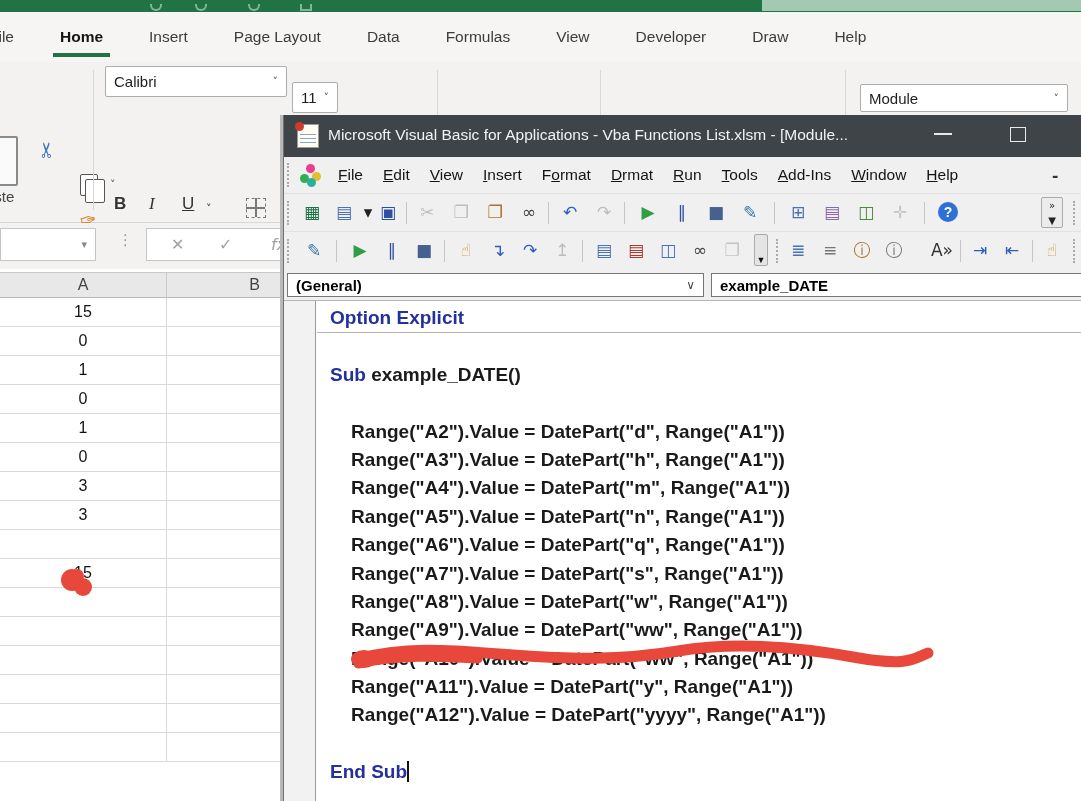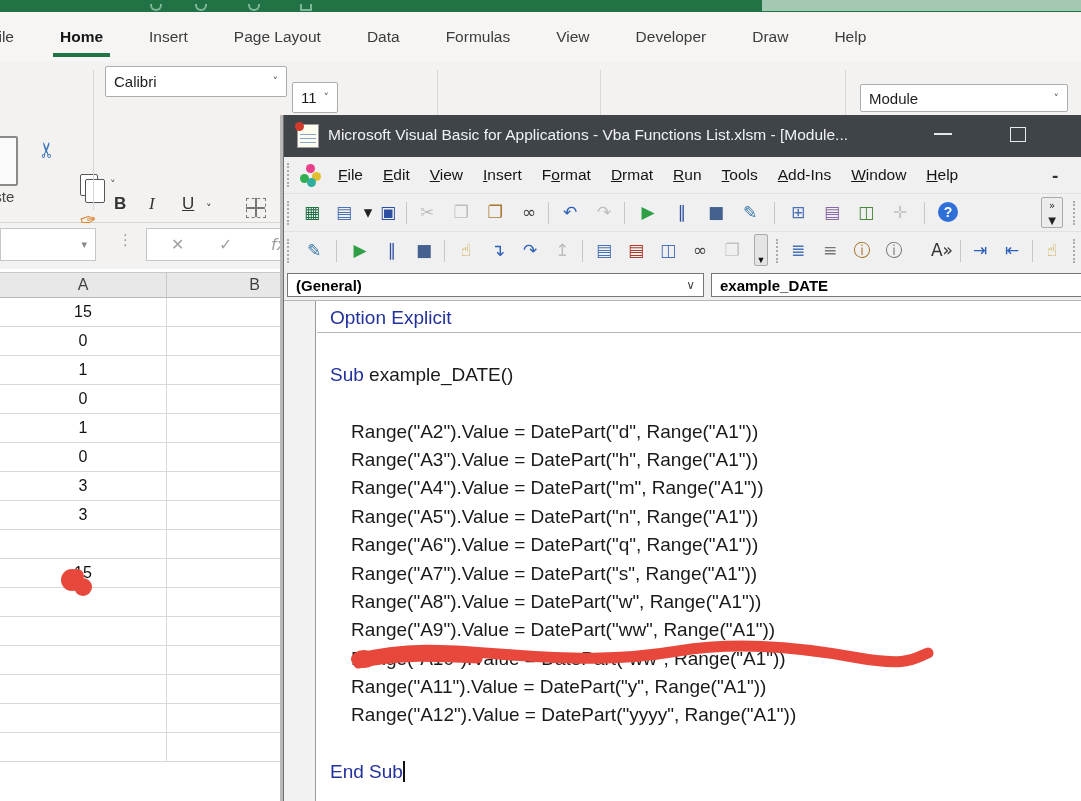--- a/index.html
+++ b/index.html
@@ -102,21 +102,21 @@
   .tb-sep { position:absolute; top:8px; width:1px; height:22px; background:#c6c6c6; }
   .tb-raised { position:absolute; top:2px; width:14px; height:32px; background:#e4e4e4; border:1px solid #aaa; border-radius:2px; display:flex; align-items:flex-end; justify-content:center; font-size:9px; color:#111; }
   .tb-grip { position:absolute; top:7px; width:0; height:24px; border-left:2px dotted #ababab; }
   .overflow-btn { position:absolute; left:757px; top:3px; width:22px; height:31px; background:#ececec; border:1px solid #aaa; border-radius:2px; font-size:10px; color:#222; text-align:center; line-height:15px; font-family:"DejaVu Sans", sans-serif; }
   .edge-grip { position:absolute; left:789px; top:7px; width:0; height:24px; border-left:2px dotted #ababab; }
 
   .vba-combos { position:absolute; left:0; top:155px; width:100%; height:31px; background:#f0f0f0; border-bottom:1px solid #b5b5b5; }
   .vcombo { position:absolute; top:3px; height:24px; background:#fff; border:1px solid #767676; display:flex; align-items:center; font-size:15px; font-weight:700; color:#000; padding:0 8px; }
   .vcombo .chev { margin-left:auto; font-size:12px; color:#444; font-weight:400; }
 
-  .vba-code { position:absolute; left:0; top:186px; width:798px; height:500px; background:#fff; overflow:hidden; }
+  .vba-code { position:absolute; left:0; top:186px; width:798px; height:500px; background:#fff; overflow:hidden;font-weight:bold; }
   .code-margin { position:absolute; left:0; top:0; width:32px; height:100%; background:#f2f2f2; border-right:1px solid #9a9a9a; }
   .code-lines { position:absolute; left:46px; top:3px; right:0; font-size:19px; line-height:28.4px; color:#1a1a1a; white-space:pre; }
   .code-line { height:28.4px; }
   .kw { color:#23319c; }
   .proc-sep { position:absolute; left:33px; right:0; top:31px; height:1px; background:#b5b5b5; }
   .caret { display:inline-block; width:2px; height:21px; background:#111; vertical-align:-4px; }
 
   .scribble { pointer-events:none; }
 </style>
 </head>

